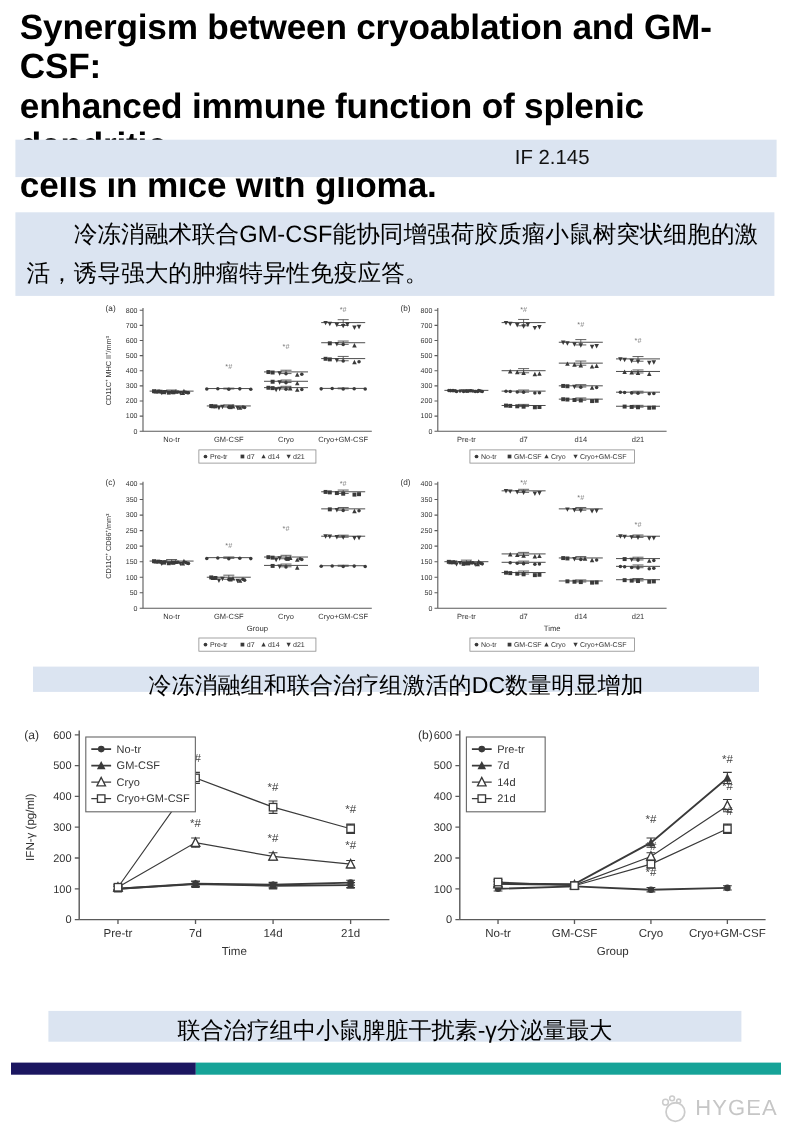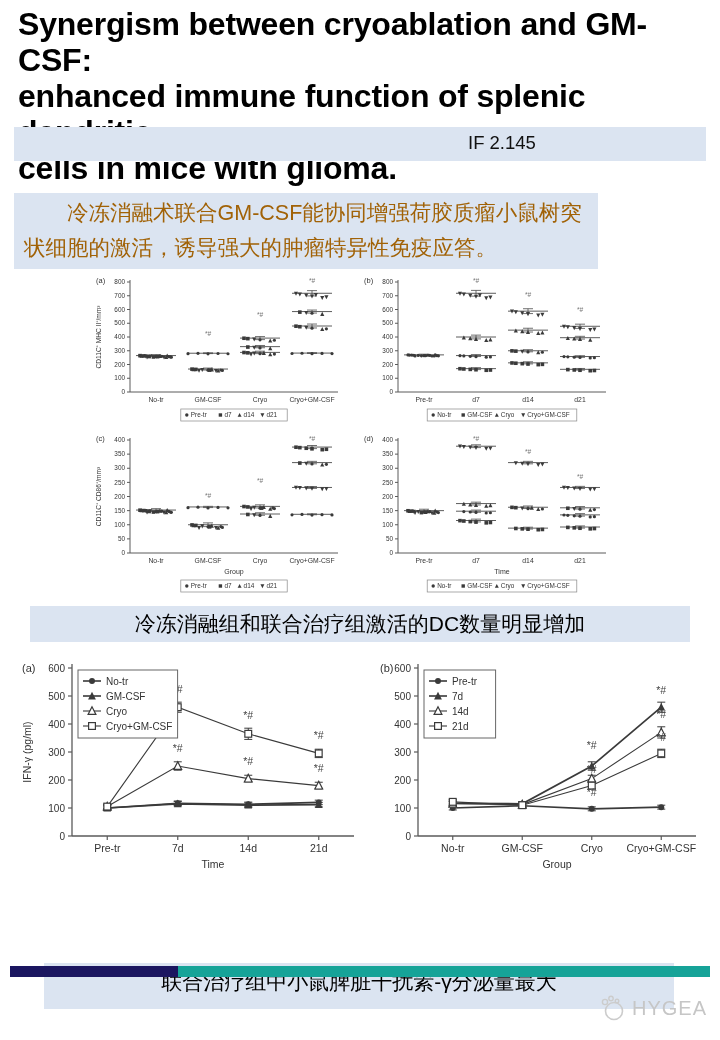--- a/index.html
+++ b/index.html
@@ -4,29 +4,29 @@
 <style>
   html,body{margin:0;padding:0;background:#fff;}
   .page{position:relative;width:720px;height:1040px;background:#ffffff;overflow:hidden;
         font-family:"Liberation Sans",sans-serif;}
   .title{position:absolute;left:18px;top:6px;width:690px;font-size:32px;font-weight:bold;
          color:#000;line-height:36px;white-space:pre-line;letter-spacing:-0.2px;}
   .refbar{position:absolute;left:14px;top:127px;width:692px;height:34px;background:#dbe4f1;
           font-size:18.5px;color:#111;}
   .refbar .cit{position:absolute;left:24px;top:5px;}
   .refbar .if{position:absolute;left:454px;top:5px;}
-  .abstract{position:absolute;left:14px;top:193px;width:584px;height:76px;background:#dbe4f1;
-            font-size:21.5px;color:#a16207;line-height:35px;}
+  .abstract{position:absolute;left:14px;top:193px;width:690px;height:76px;background:#dbe4f1;
+            font-size:21.5px;color:#000000;line-height:35px;}
   .abstract .inner{display:block;padding:3px 10px 0 10px;text-indent:2em;}
   .fig1{position:absolute;left:36px;top:270px;width:648px;height:334px;background:#fff;}
   .fig2{position:absolute;left:0;top:652px;width:720px;height:236px;background:#fff;}
   .panel{position:absolute;}
   .caption{position:absolute;background:#dbe4f1;text-align:center;font-size:21px;color:#000;}
-  .c1{left:30px;top:606px;width:660px;height:36px;line-height:36px;}
-  .c2{left:44px;top:919px;width:630px;height:46px;line-height:38px;margin-top:44px;}
+  .c1{left:30px;top:606px;width:660px;height:23px;line-height:36px;}
+  .c2{left:44px;top:919px;width:630px;height:28px;line-height:38px;}
   .bar-navy{position:absolute;left:10px;top:966px;width:168px;height:11px;background:#1b1660;}
   .bar-teal{position:absolute;left:178px;top:966px;width:532px;height:11px;background:#16a398;}
   .logo{position:absolute;left:26px;top:982px;font-family:"Liberation Serif",serif;
         font-weight:bold;font-size:29px;color:#27317e;letter-spacing:1px;}
   .logo .mark{position:relative;top:-13px;font-size:12px;color:#e8251f;margin-left:1px;
         font-family:"Liberation Sans",sans-serif;}
   .watermark{position:absolute;left:598px;top:993px;display:flex;align-items:center;
         color:#c6c6c6;font-size:20px;letter-spacing:1px;}
   .watermark svg{margin-right:4px;}
 </style>

